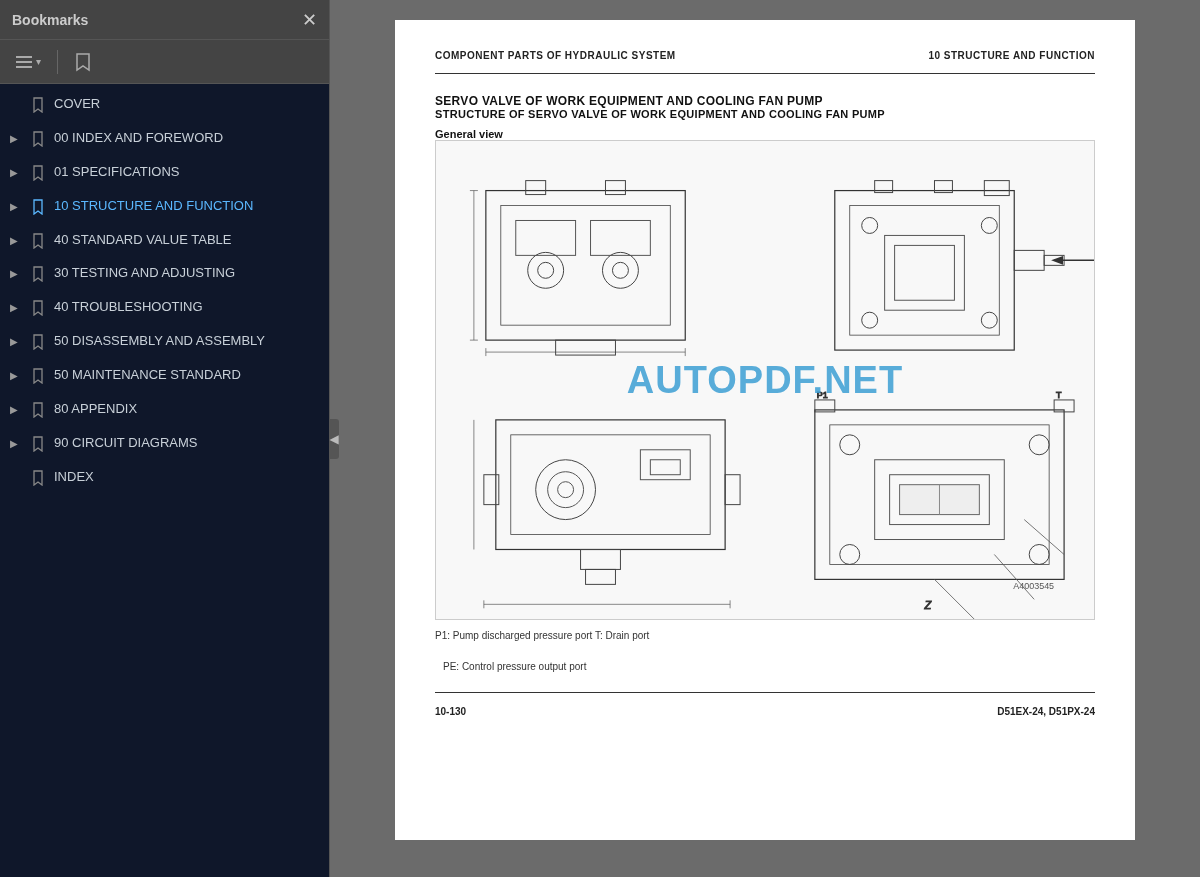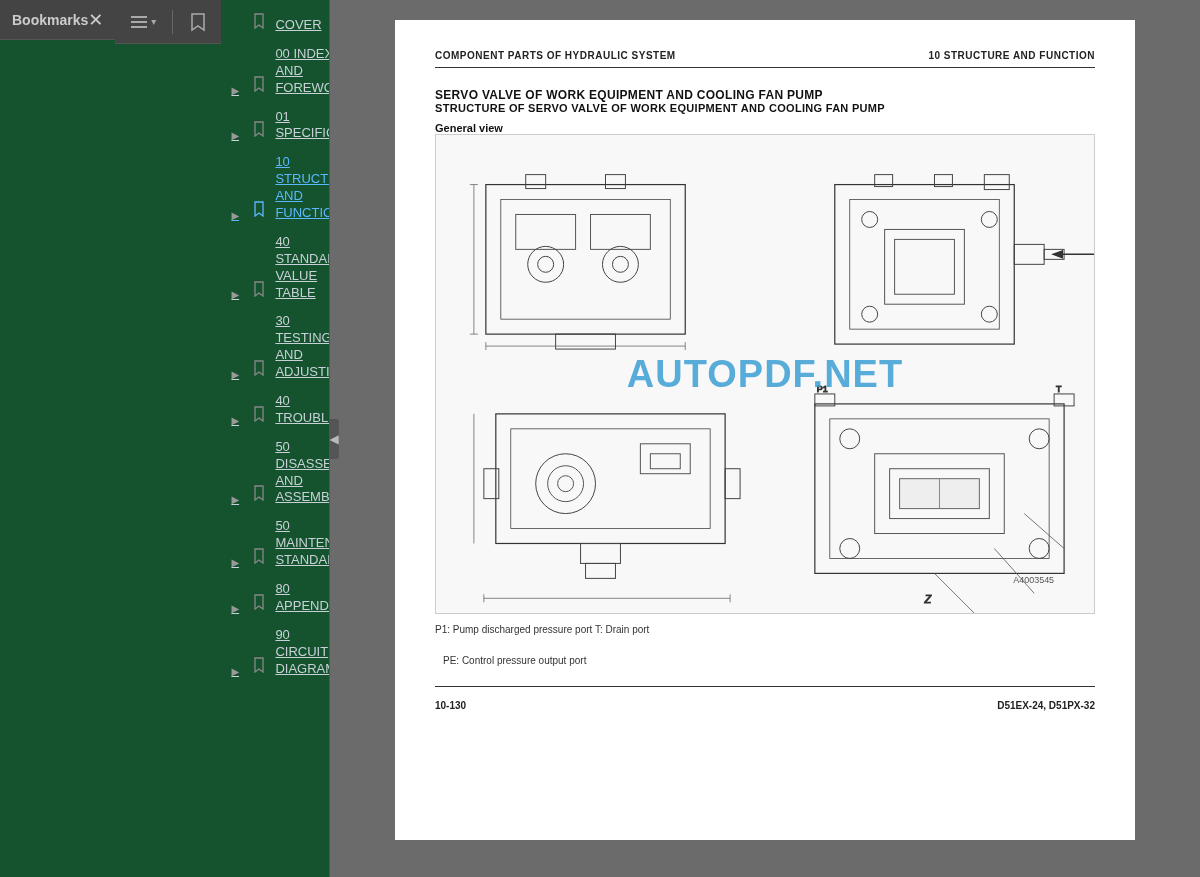--- a/index.html
+++ b/index.html
@@ -3,23 +3,23 @@
   <meta charset="utf-8">
   <style>
     * { margin: 0; padding: 0; box-sizing: border-box; }
     body { width: 1200px; height: 877px; overflow: hidden; display: flex; font-family: Arial, sans-serif; background: #3a3a3a; }
 
     
     #sidebar {
       width: 330px;
       min-width: 330px;
       height: 877px;
-      background: #14532d;
-      display: flex;
-      flex-direction: row;
+      background: #0f172a;
+      display: flex;
+      flex-direction: column;
       border-right: 1px solid #555;
       position: relative;
     }
 
     #sidebar-header {
       display: flex;
       align-items: center;
       justify-content: space-between;
       padding: 8px 12px;
       background: #444;
@@ -71,27 +71,26 @@
     }
 
     #bookmark-list {
       flex: 1;
       overflow-y: auto;
       padding: 6px 0;
     }
 
     .bookmark-item {
       display: flex;
-      align-items: flex-end;
+      align-items: flex-start;
       padding: 6px 8px 6px 10px;
       cursor: pointer;
       color: #c8d0d8;
       font-size: 13px;
       line-height: 1.3;
-      text-decoration: underline;
     }
 
     .bookmark-item.active {
       color: #5bb8ff;
     }
 
     .expand-arrow {
       width: 16px;
       min-width: 16px;
       color: #999;
@@ -149,21 +148,21 @@
       min-height: 820px;
       padding: 30px 40px 40px 40px;
       position: relative;
     }
 
     #page-header {
       display: flex;
       justify-content: space-between;
       align-items: flex-start;
       border-bottom: 1px solid #333;
-      padding-bottom: 6px;
+      padding-bottom: 12px;
       margin-bottom: 20px;
     }
 
     #page-header-left {
       font-size: 10px;
       font-weight: bold;
       color: #222;
       letter-spacing: 0.5px;
     }
 
@@ -361,20 +360,27 @@
           </svg></span>
         <span class="bookmark-label">80 APPENDIX</span>
       </div>
       <div class="bookmark-item">
         <span class="expand-arrow">▶</span>
         <span class="bookmark-icon"><svg width="12" height="16" viewBox="0 0 12 16" fill="none" stroke="#888" stroke-width="1.3">
             <path d="M2 1 h8 v14 l-4-3 -4 3 Z"></path>
           </svg></span>
         <span class="bookmark-label">90 CIRCUIT DIAGRAMS</span>
       </div>
+      <div class="bookmark-item">
+        <span class="expand-arrow"></span>
+        <span class="bookmark-icon"><svg width="12" height="16" viewBox="0 0 12 16" fill="none" stroke="#888" stroke-width="1.3">
+            <path d="M2 1 h8 v14 l-4-3 -4 3 Z"></path>
+          </svg></span>
+        <span class="bookmark-label">INDEX</span>
+      </div>
     </div>
 
   <div id="collapse-handle">
     <span style="color:#bbb; font-size:12px;">◀</span>
   </div>
 </div>
 
 <div id="main-content">
   <div id="page-container">
     <div id="page-header">
@@ -499,16 +505,16 @@
           </marker>
         </defs>
       </svg>
     </div>
 
     <div id="diagram-caption">P1: Pump discharged pressure port                    T: Drain port</div>
     <div id="diagram-caption-2">PE: Control pressure output port</div>
 
     <div id="page-footer">
       <span id="page-footer-left">10-130</span>
-      <span id="page-footer-right">D51EX-24, D51PX-32</span>
+      <span id="page-footer-right">D51EX-24, D51PX-24</span>
     </div>
   </div>
 </div>
 
 </body></html>

